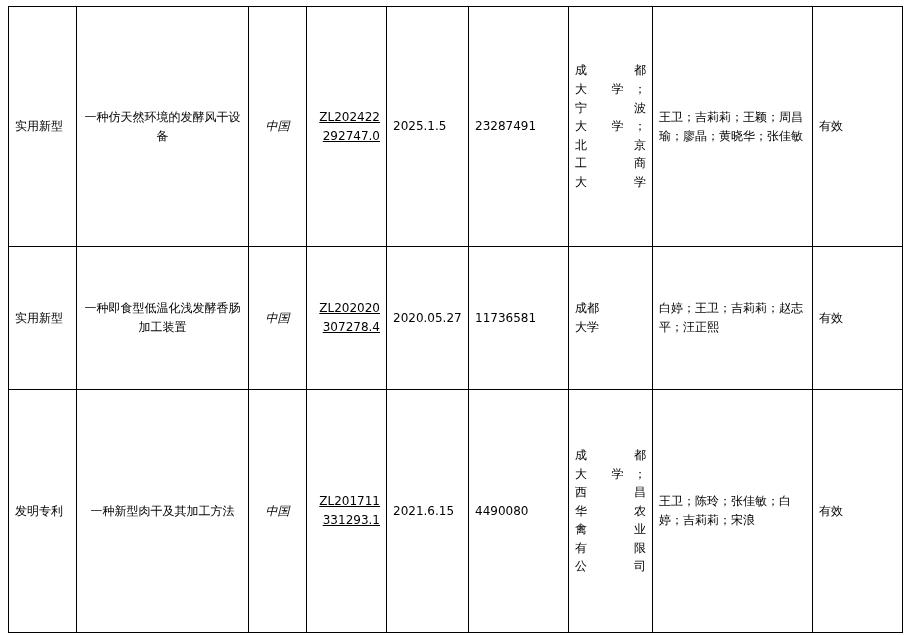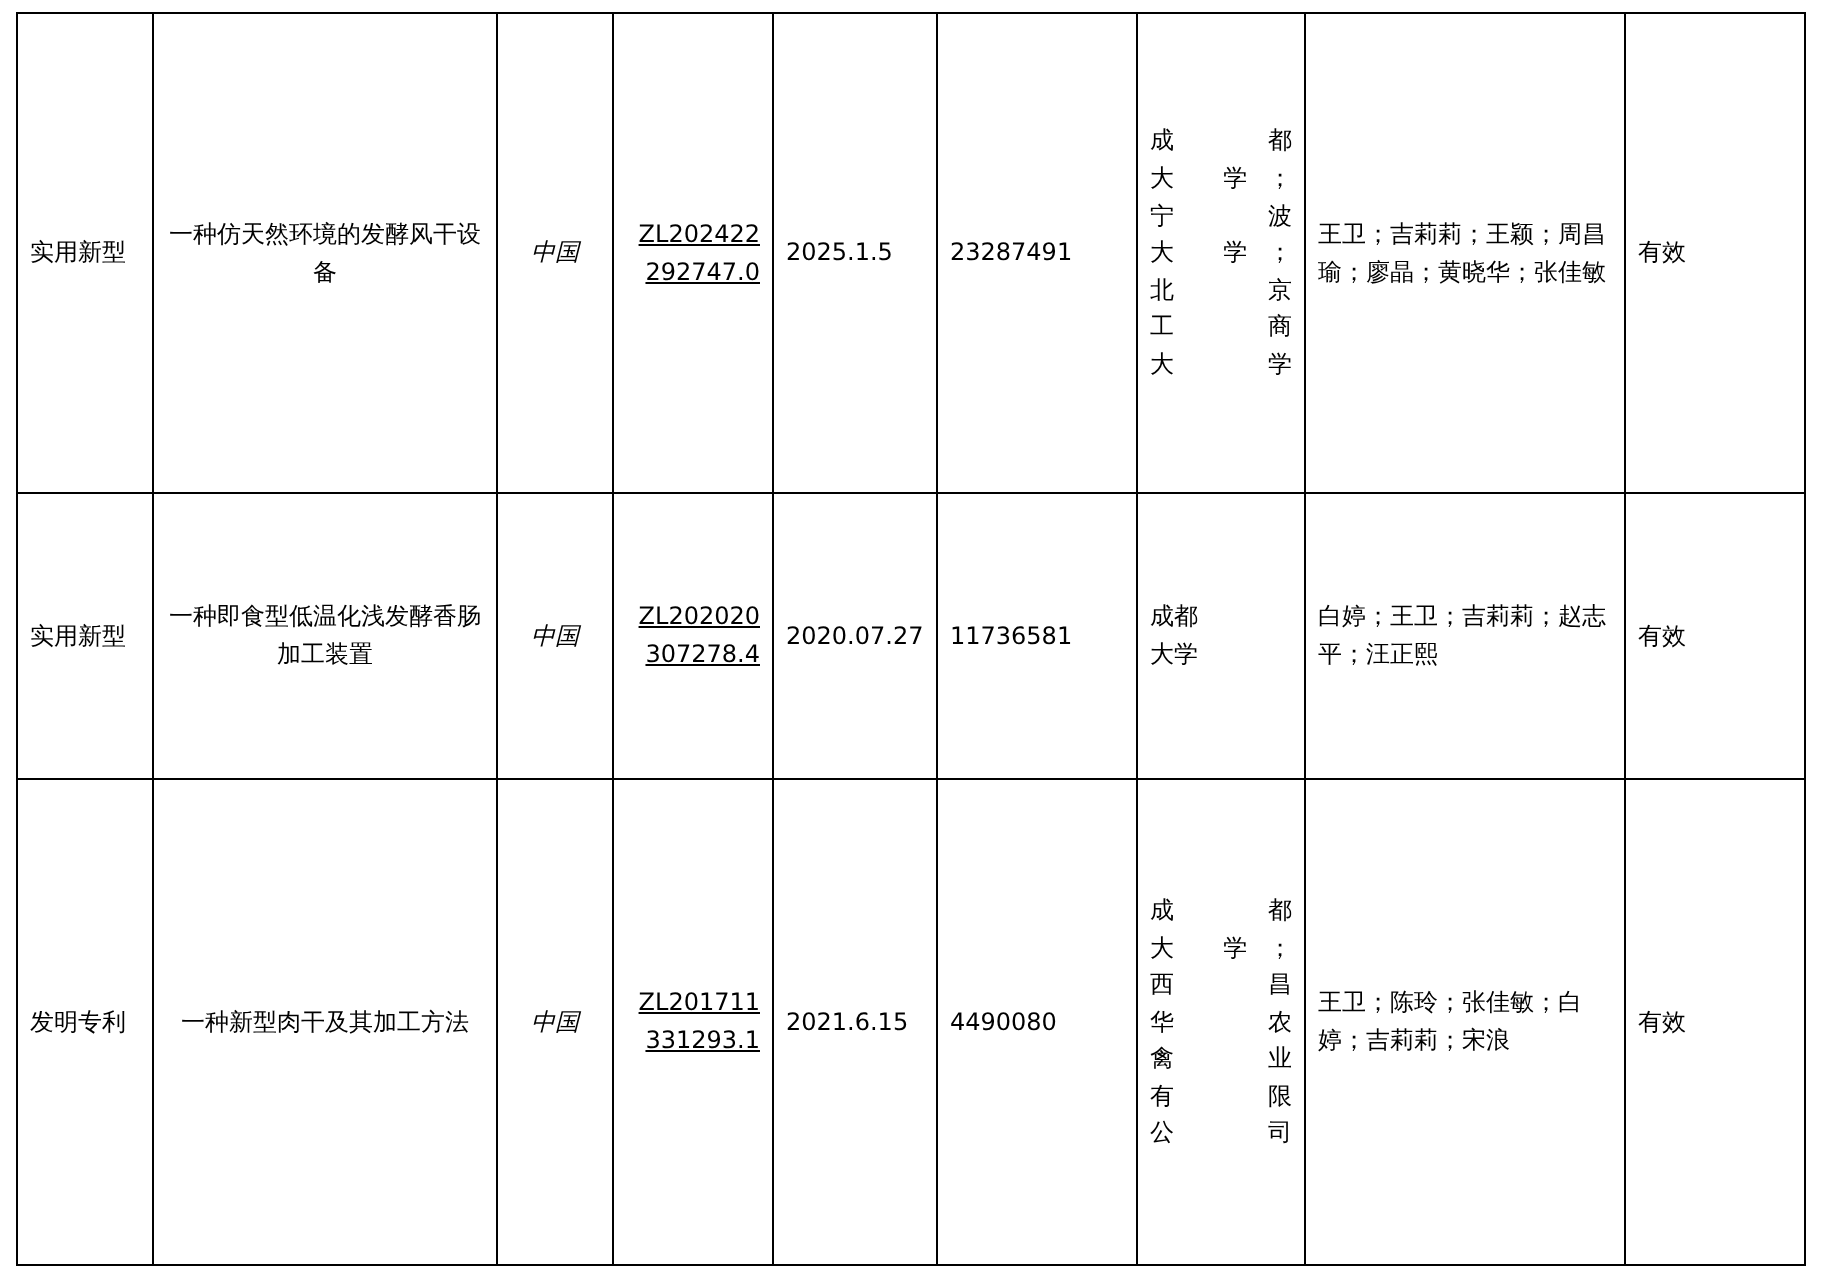--- a/index.html
+++ b/index.html
@@ -106,21 +106,21 @@
         </td>
         <td class="cell-inv v-top">王卫；吉莉莉；王颖；周昌瑜；廖晶；黄晓华；张佳敏</td>
         <td class="cell-status v-top">有效</td>
       </tr>
 
       <tr class="row-2">
         <td class="cell-type v-mid">实用新型</td>
         <td class="cell-title v-mid">一种即食型低温化浅发酵香肠加工装置</td>
         <td class="cell-country v-top">中国</td>
         <td class="cell-number v-top">ZL202020307278.4</td>
-        <td class="cell-date v-mid">2020.07.27</td>
+        <td class="cell-date v-mid">2020.05.27</td>
         <td class="cell-cert v-mid">11736581</td>
         <td class="cell-owner v-mid">
           <div>成都</div>
           <div>大学</div>
         </td>
         <td class="cell-inv v-top">白婷；王卫；吉莉莉；赵志平；汪正熙</td>
         <td class="cell-status v-top">有效</td>
       </tr>
 
       <tr class="row-3">

